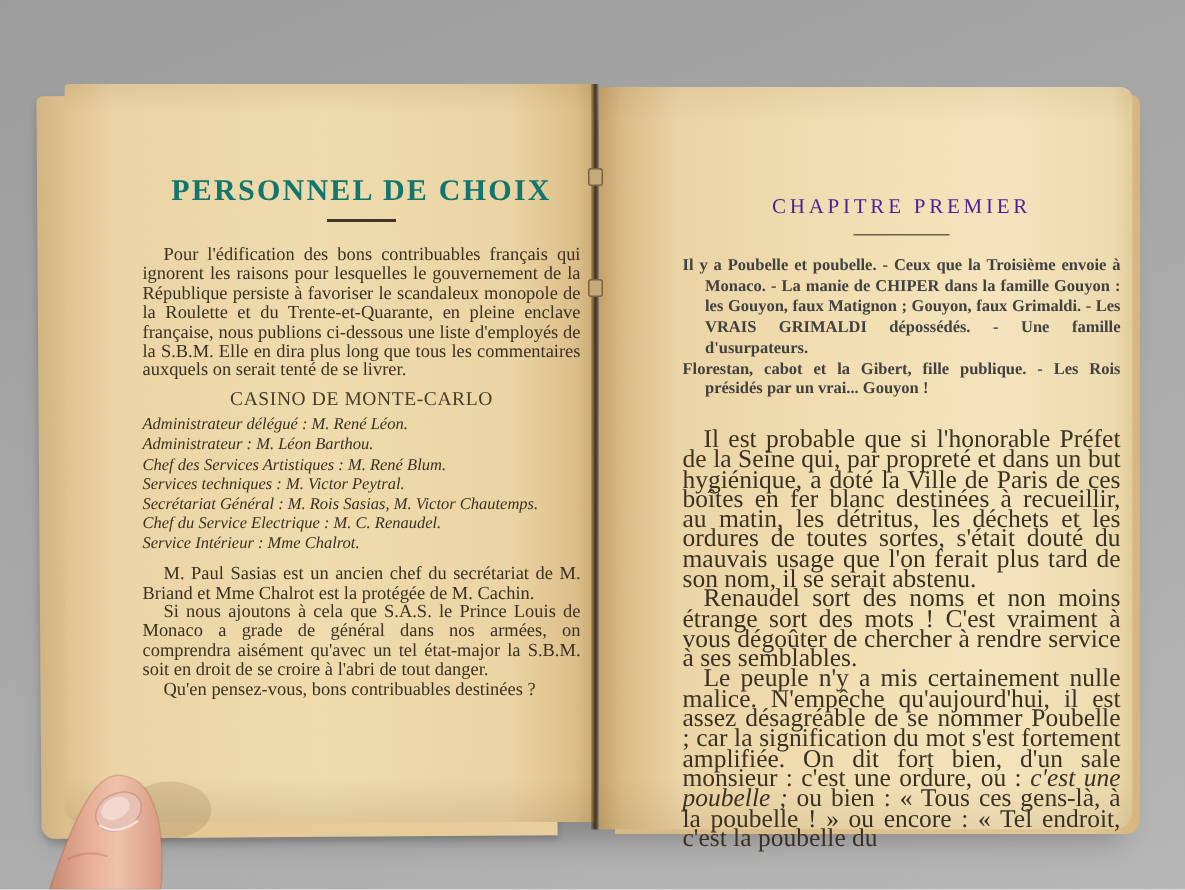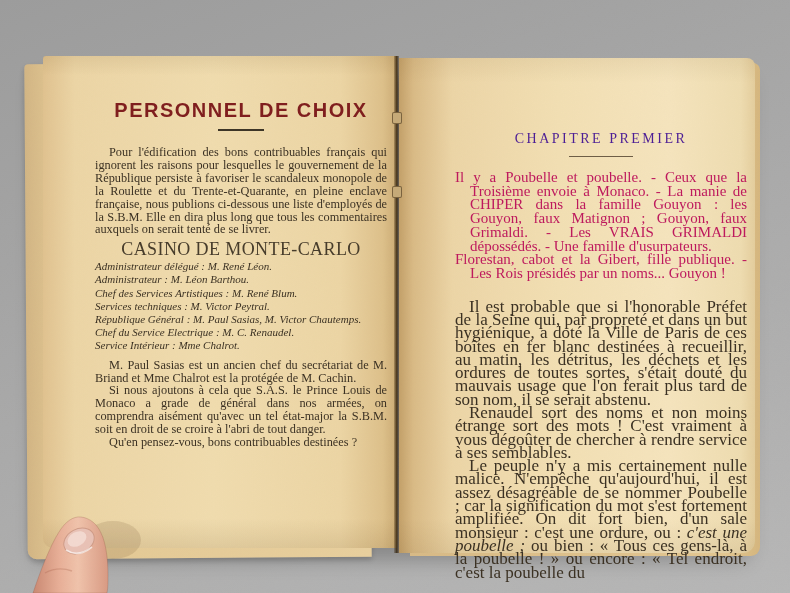--- a/index.html
+++ b/index.html
@@ -54,56 +54,56 @@
   }
   .stitch.s1 { top: 112px; }
   .stitch.s2 { top: 186px; }
 
   
   .lp-content {
     position: absolute; left: 95px; top: 56px; width: 292px;
     color: var(--ink-color, #3a3022);
   }
   .lp-title {
-    margin: 43px 0 0 0; text-align: center;
-    font-family: Liberation Sans, sans-serif;
+    margin: 60px 0 0 0; text-align: center;
+    font-family: Liberation Serif, serif;
     font-size: 20px; font-weight: 700; letter-spacing: 1.5px;
-    color: #7f1d1d; white-space: nowrap;
+    color: #0f766e; white-space: nowrap;
   }
   .title-rule {
     width: 46px; height: 2px; background: #3c3426;
     margin: 7px auto 15px auto;
   }
   .lp-body { font-size: 12.3px; line-height: 12.9px; text-align: justify; }
   .lp-body p { margin: 0; text-indent: 14px; }
   .casino-heading {
     margin: 7px 0 4px 0; text-align: center;
-    font-size: 18px; letter-spacing: 0.4px; color: #463b2a;
+    font-size: 13px; letter-spacing: 0.4px; color: #463b2a;
   }
   .staff-list { font-style: italic; font-size: 11px; line-height: 13.2px; }
   .staff-line { padding-left: 38px; text-indent: -38px; }
   .lp-body .after-list { margin-top: 6px; }
 
   
   .rp-content {
     position: absolute; left: 455px; top: 58px; width: 292px;
     color: var(--ink-color, #3a3022);
   }
   .chapter-heading {
     margin: 73px 0 0 0; text-align: center;
     font-size: 14px; font-weight: 400; letter-spacing: 2.5px;
     color: #4c1d95; white-space: nowrap;
   }
   .chapter-rule {
     width: 64px; height: 1px; background: #6d5d45;
     margin: 9px auto 14px auto;
   }
   .chapter-summary {
-    font-weight: 400; font-size: 15px; line-height: 13.7px;
-    color: #be185d; text-align: justify;
+    font-weight: 700; font-size: 11px; line-height: 13.7px;
+    color: #404040; text-align: justify;
   }
   .summary-block { padding-left: 15px; text-indent: -15px; margin: 0; }
   .rp-body { margin-top: 19px; font-size: 17px; line-height: 13.3px; text-align: justify; }
   .rp-body p { margin: 0; text-indent: 14px; }
   .it { font-style: italic; }
 
   
   .thumb-svg { position: absolute; left: 0; top: 470px; width: 170px; height: 123px; }
 
   .grain { position: absolute; inset: 0; pointer-events: none; opacity: 0.5; }
@@ -130,36 +130,36 @@
       <h1 class="lp-title">PERSONNEL DE CHOIX</h1>
       <div class="title-rule"></div>
       <div class="lp-body">
         <p>Pour l'édification des bons contribuables français qui ignorent les raisons pour lesquelles le gouvernement de la République persiste à favoriser le scandaleux monopole de la Roulette et du Trente-et-Quarante, en pleine enclave française, nous publions ci-dessous une liste d'employés de la S.B.M. Elle en dira plus long que tous les commentaires auxquels on serait tenté de se livrer.</p>
         <div class="casino-heading">CASINO DE MONTE-CARLO</div>
         <div class="staff-list">
           <div class="staff-line">Administrateur délégué : M. René Léon.</div>
           <div class="staff-line">Administrateur : M. Léon Barthou.</div>
           <div class="staff-line">Chef des Services Artistiques : M. René Blum.</div>
           <div class="staff-line">Services techniques : M. Victor Peytral.</div>
-          <div class="staff-line">République Général : M. Paul Sasias, M. Victor Chautemps.</div>
+          <div class="staff-line">Secrétariat Général : M. Rois Sasias, M. Victor Chautemps.</div>
           <div class="staff-line">Chef du Service Electrique : M. C. Renaudel.</div>
           <div class="staff-line">Service Intérieur : Mme Chalrot.</div>
         </div>
         <p class="after-list">M. Paul Sasias est un ancien chef du secrétariat de M. Briand et Mme Chalrot est la protégée de M. Cachin.</p>
         <p>Si nous ajoutons à cela que S.A.S. le Prince Louis de Monaco a grade de général dans nos armées, on comprendra aisément qu'avec un tel état-major la S.B.M. soit en droit de se croire à l'abri de tout danger.</p>
         <p>Qu'en pensez-vous, bons contribuables destinées ?</p>
       </div>
     </div>
 
     <div class="rp-content">
       <h2 class="chapter-heading">CHAPITRE PREMIER</h2>
       <div class="chapter-rule"></div>
       <div class="chapter-summary">
         <p class="summary-block">Il y a Poubelle et poubelle. - Ceux que la Troisième envoie à Monaco. - La manie de CHIPER dans la famille Gouyon : les Gouyon, faux Matignon ; Gouyon, faux Grimaldi. - Les VRAIS GRIMALDI dépossédés. - Une famille d'usurpateurs.</p>
-        <p class="summary-block">Florestan, cabot et la Gibert, fille publique. - Les Rois présidés par un noms... Gouyon !</p>
+        <p class="summary-block">Florestan, cabot et la Gibert, fille publique. - Les Rois présidés par un vrai... Gouyon !</p>
       </div>
       <div class="rp-body">
         <p>Il est probable que si l'honorable Préfet de la Seine qui, par propreté et dans un but hygiénique, a doté la Ville de Paris de ces boîtes en fer blanc destinées à recueillir, au matin, les détritus, les déchets et les ordures de toutes sortes, s'était douté du mauvais usage que l'on ferait plus tard de son nom, il se serait abstenu.</p>
         <p>Renaudel sort des noms et non moins étrange sort des mots ! C'est vraiment à vous dégoûter de chercher à rendre service à ses semblables.</p>
         <p><span>Le peuple n'y a mis certainement nulle malice. N'empêche qu'aujourd'hui, il est assez désagréable de se nommer Poubelle ; car la signification du mot s'est fortement amplifiée. On dit fort bien, d'un sale monsieur : c'est une ordure, ou : </span><span class="it">c'est une poubelle ;</span><span> ou bien : « Tous ces gens-là, à la poubelle ! » ou encore : « Tel endroit, c'est la poubelle du</span></p>
       </div>
     </div>
   </div>
 
   <svg class="thumb-svg" viewBox="0 0 170 123" aria-hidden="true">

